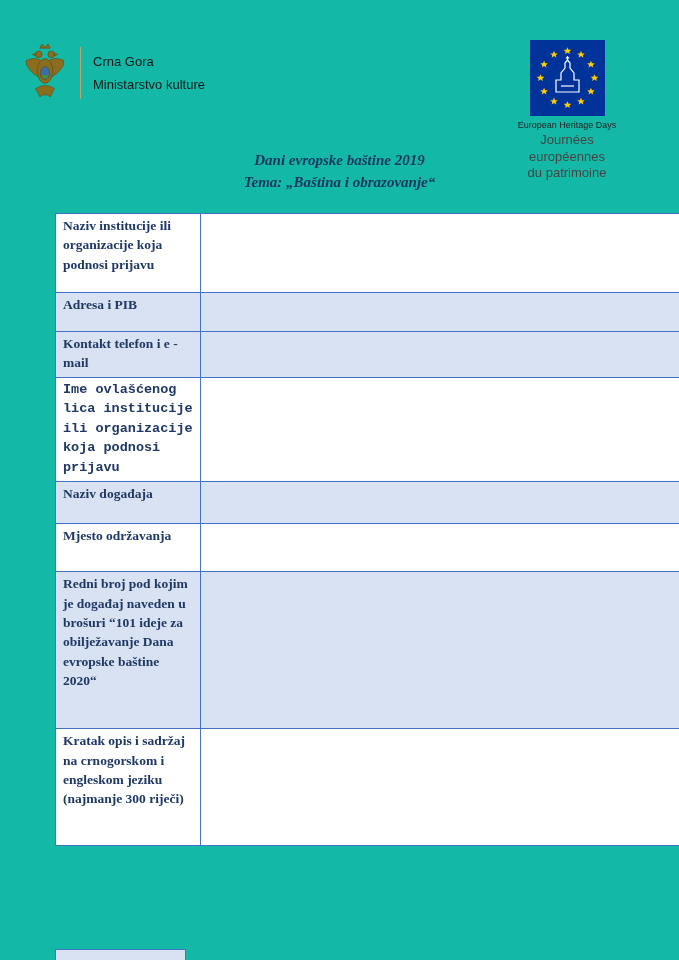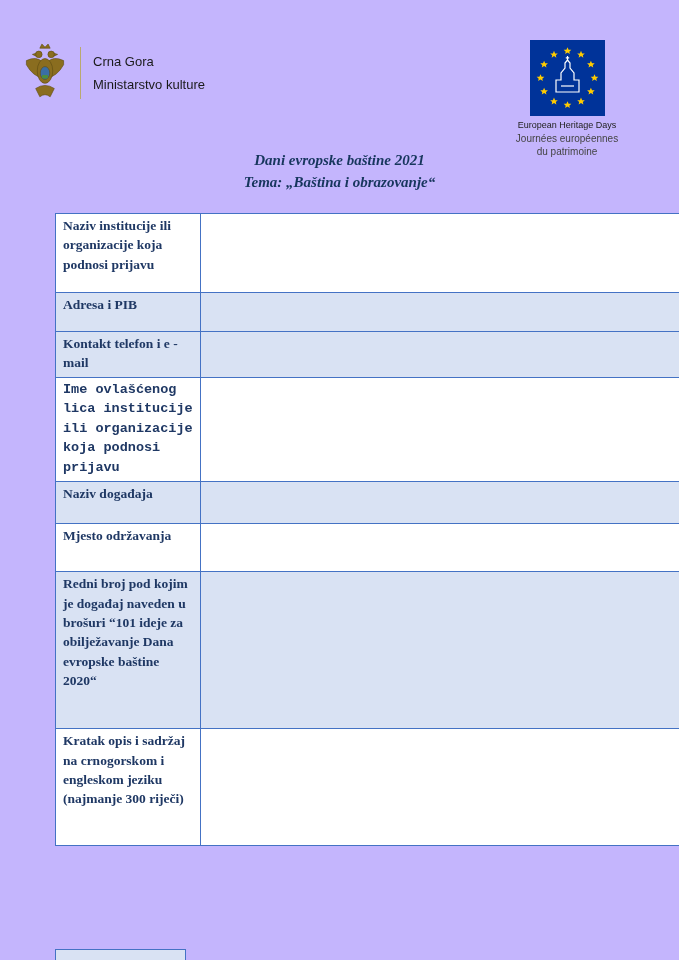--- a/index.html
+++ b/index.html
@@ -8,38 +8,38 @@
     --label-text:#1F3864;
     --title-text:#17365D;
     --eu-blue:#003399;
     --eu-star-yellow:#FFCC00;
   }
   html,body{margin:0;padding:0;background:#888;}
   .page{
     position:relative;
     width:679px;height:960px;
     margin:0 auto;
-    background:#c4b5fd;
+    background:#14b8a6;
     font-family:"Liberation Serif", serif;
     overflow:hidden;
   }
 
   
   .letterhead{position:absolute;top:0;left:0;width:100%;height:145px;}
   .gov-brand{position:absolute;left:22px;top:42px;display:flex;align-items:center;}
   .coat{width:46px;height:62px;display:block;}
   .brand-sep{width:1px;height:52px;background:#b9a96f;margin:0 12px 0 12px;}
   .gov-text{font-family:"Liberation Sans", sans-serif;font-size:13px;color:#1a1a1a;line-height:1;}
   .gov-text .country{margin-bottom:10px;}
 
   .ehd-brand{position:absolute;right:52px;top:40px;width:120px;text-align:center;}
   .ehd-logo{width:75px;height:76px;display:inline-block;}
   .ehd-caption{font-family:"Liberation Sans", sans-serif;color:#333;line-height:1.3;}
   .ehd-caption .cap1{font-size:9px;color:#222;}
-  .ehd-caption .cap2,.ehd-caption .cap3{font-size:10px;color:#444;}
+  .ehd-caption .cap2,.ehd-caption .cap3{font-size:13px;color:#444;}
 
   
   .doc-title{
     position:absolute;top:150px;left:0;width:100%;
     text-align:center;
     font-weight:bold;font-style:italic;
     font-size:15px;color:var(--title-text);
     line-height:1.45;
   }
 
@@ -132,21 +132,21 @@
       <div class="ehd-caption">
         <div class="cap1">European Heritage Days</div>
         <div class="cap2">Journées européennes</div>
         <div class="cap3">du patrimoine</div>
       </div>
     </div>
 
   </div>
 
   <div class="doc-title">
-    <div>Dani evropske baštine 2021</div>
+    <div>Dani evropske baštine 2019</div>
     <div>Tema: „Baština i obrazovanje“</div>
   </div>
 
   <table class="form-table">
     <tbody>
         <tr class="" style="height: 79px;">
           <td class="label-cell">Naziv institucije ili organizacije koja podnosi prijavu</td>
           <td class="value-cell"></td>
         </tr>
         <tr class="shaded" style="height: 39px;">

